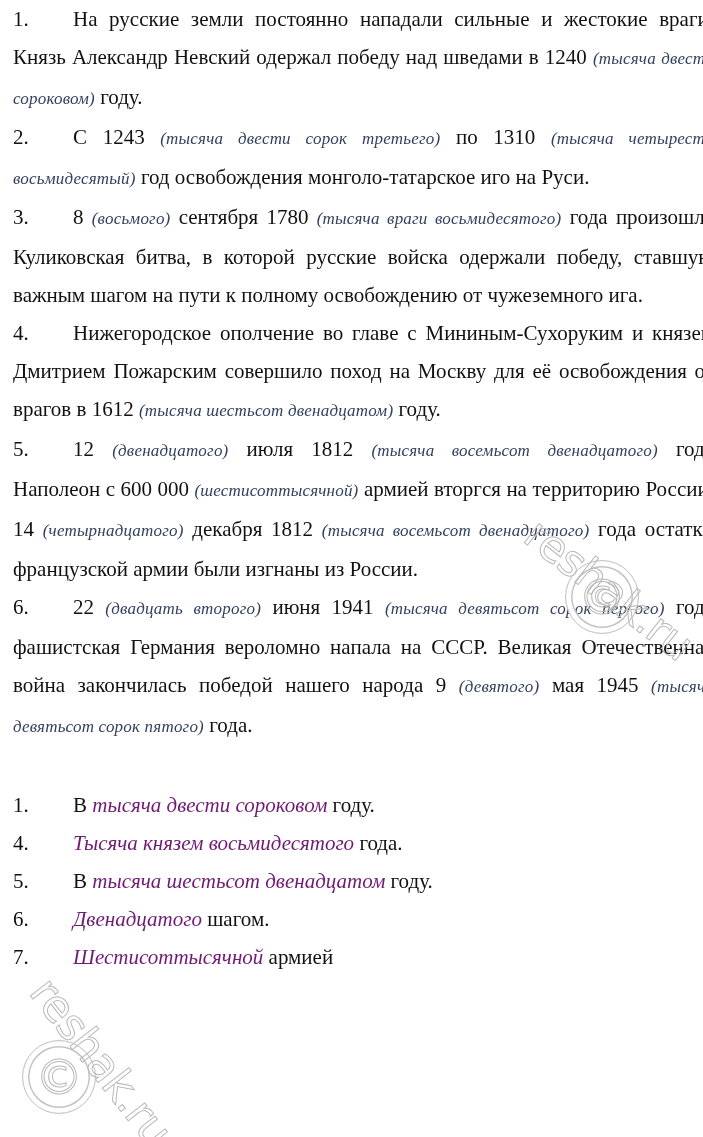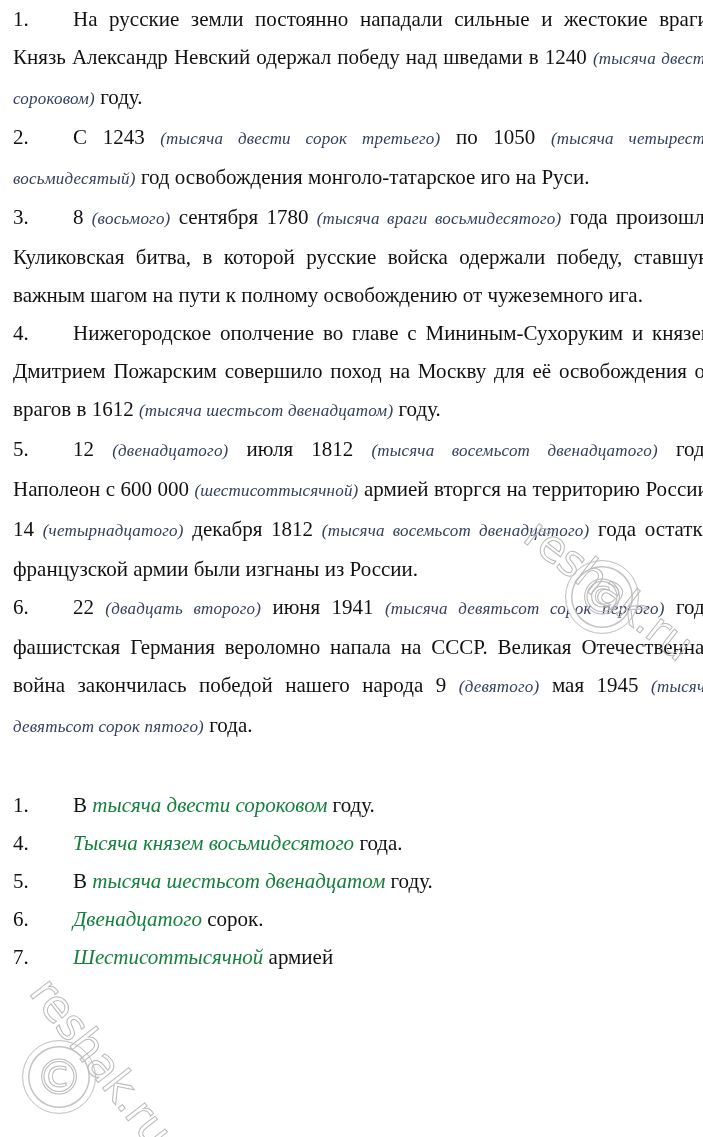--- a/index.html
+++ b/index.html
@@ -12,21 +12,21 @@
   .para {
     font-size: 21px;
     line-height: 38px;
     text-align: justify;
     text-align-last: left;
     margin: 0;
     padding: 0 2px 0 0;
   }
   .num { display: inline-block; width: 60px; }
   .ann { font-style: italic; color: #33405e; font-size: 17px; letter-spacing: 0.2px; }
-  .it { font-style: italic; color: #15803d; }
+  .it { font-style: italic; color: #701a75; }
   .gap { height: 40px; }
   .watermark {
     position: absolute; pointer-events: none;
     font-family: "DejaVu Sans", sans-serif;
     color: transparent;
     -webkit-text-stroke: 1px #b9b9b9;
   }
   .wm-text { font-size: 46px; font-weight: 400; }
   .wm-c {
     position: absolute; border-radius: 50%;
@@ -36,32 +36,32 @@
     font-family: "DejaVu Sans", sans-serif;
     color: transparent; -webkit-text-stroke: 1px #b9b9b9;
   }
 </style>
 </head>
 <body>
 
 <div class="doc">
   <div id="part1">
       <p class="para"><span class="num">1.</span><span>На русские земли постоянно нападали сильные и жестокие враги. Князь Александр Невский одержал победу над шведами в 1240 </span><span class="ann">(тысяча двести сороковом)</span><span> году.</span></p>
-      <p class="para"><span class="num">2.</span><span>С 1243 </span><span class="ann">(тысяча двести сорок третьего)</span><span> по 1050 </span><span class="ann">(тысяча четыреста восьмидесятый)</span><span> год освобождения монголо-татарское иго на Руси.</span></p>
+      <p class="para"><span class="num">2.</span><span>С 1243 </span><span class="ann">(тысяча двести сорок третьего)</span><span> по 1310 </span><span class="ann">(тысяча четыреста восьмидесятый)</span><span> год освобождения монголо-татарское иго на Руси.</span></p>
       <p class="para"><span class="num">3.</span><span>8 </span><span class="ann">(восьмого)</span><span> сентября 1780 </span><span class="ann">(тысяча враги восьмидесятого)</span><span> года произошла Куликовская битва, в которой русские войска одержали победу, ставшую важным шагом на пути к полному освобождению от чужеземного ига.</span></p>
       <p class="para"><span class="num">4.</span><span>Нижегородское ополчение во главе с Мининым-Сухоруким и князем Дмитрием Пожарским совершило поход на Москву для её освобождения от врагов в 1612 </span><span class="ann">(тысяча шестьсот двенадцатом)</span><span> году.</span></p>
       <p class="para"><span class="num">5.</span><span>12 </span><span class="ann">(двенадцатого)</span><span> июля 1812 </span><span class="ann">(тысяча восемьсот двенадцатого)</span><span> года Наполеон с 600 000 </span><span class="ann">(шестисоттысячной)</span><span> армией вторгся на территорию России. 14 </span><span class="ann">(четырнадцатого)</span><span> декабря 1812 </span><span class="ann">(тысяча восемьсот двенадцатого)</span><span> года остатки французской армии были изгнаны из России.</span></p>
       <p class="para"><span class="num">6.</span><span>22 </span><span class="ann">(двадцать второго)</span><span> июня 1941 </span><span class="ann">(тысяча девятьсот сорок первого)</span><span> года фашистская Германия вероломно напала на СССР. Великая Отечественная война закончилась победой нашего народа 9 </span><span class="ann">(девятого)</span><span> мая 1945 </span><span class="ann">(тысяча девятьсот сорок пятого)</span><span> года.</span></p>
     </div>
   <div class="gap"></div>
   <div id="part2">
       <p class="para"><span class="num">1.</span><span>В </span><span class="it">тысяча двести сороковом</span><span> году.</span></p>
       <p class="para"><span class="num">4.</span><span class="it">Тысяча князем восьмидесятого</span><span> года.</span></p>
       <p class="para"><span class="num">5.</span><span>В </span><span class="it">тысяча шестьсот двенадцатом</span><span> году.</span></p>
-      <p class="para"><span class="num">6.</span><span class="it">Двенадцатого</span><span> сорок.</span></p>
+      <p class="para"><span class="num">6.</span><span class="it">Двенадцатого</span><span> шагом.</span></p>
       <p class="para"><span class="num">7.</span><span class="it">Шестисоттысячной</span><span> армией</span></p>
     </div>
 </div>
 
 <div class="watermark" style="left:520px; top:520px; width:200px; height:180px;">
   <div class="wm-c" style="left:45px; top:40px; width:72px; height:72px; font-size:48px;">
     <span>©</span>
   </div>
   <div class="wm-text" style="position:absolute; left:10px; top:-4px; transform: rotate(38deg); transform-origin: 20px 20px; font-size:44px; letter-spacing:-1px;">
     <span>reshak.ru</span>

